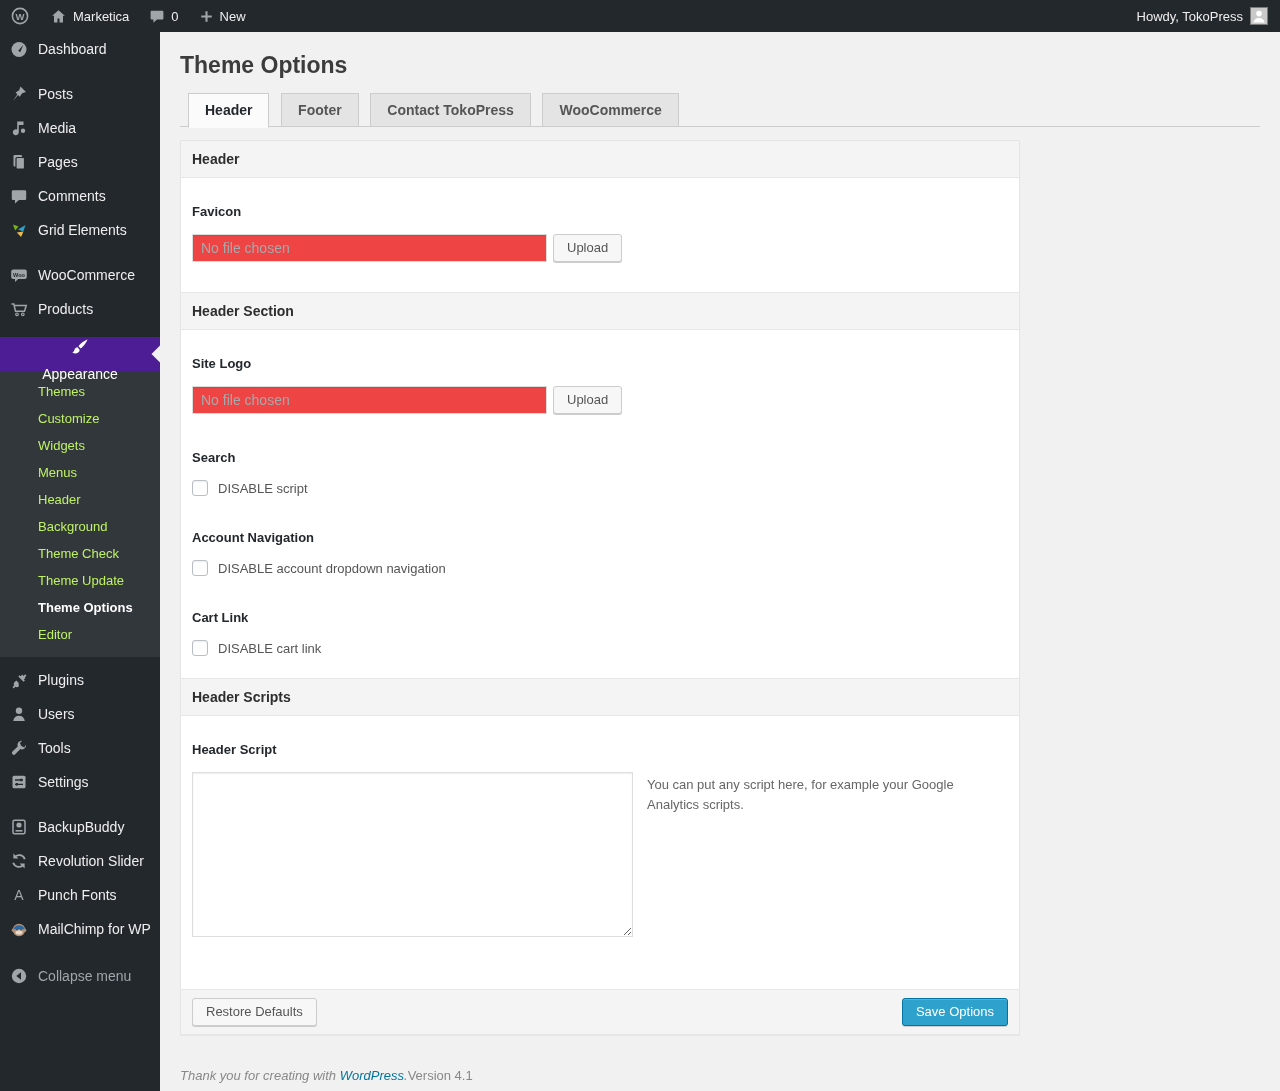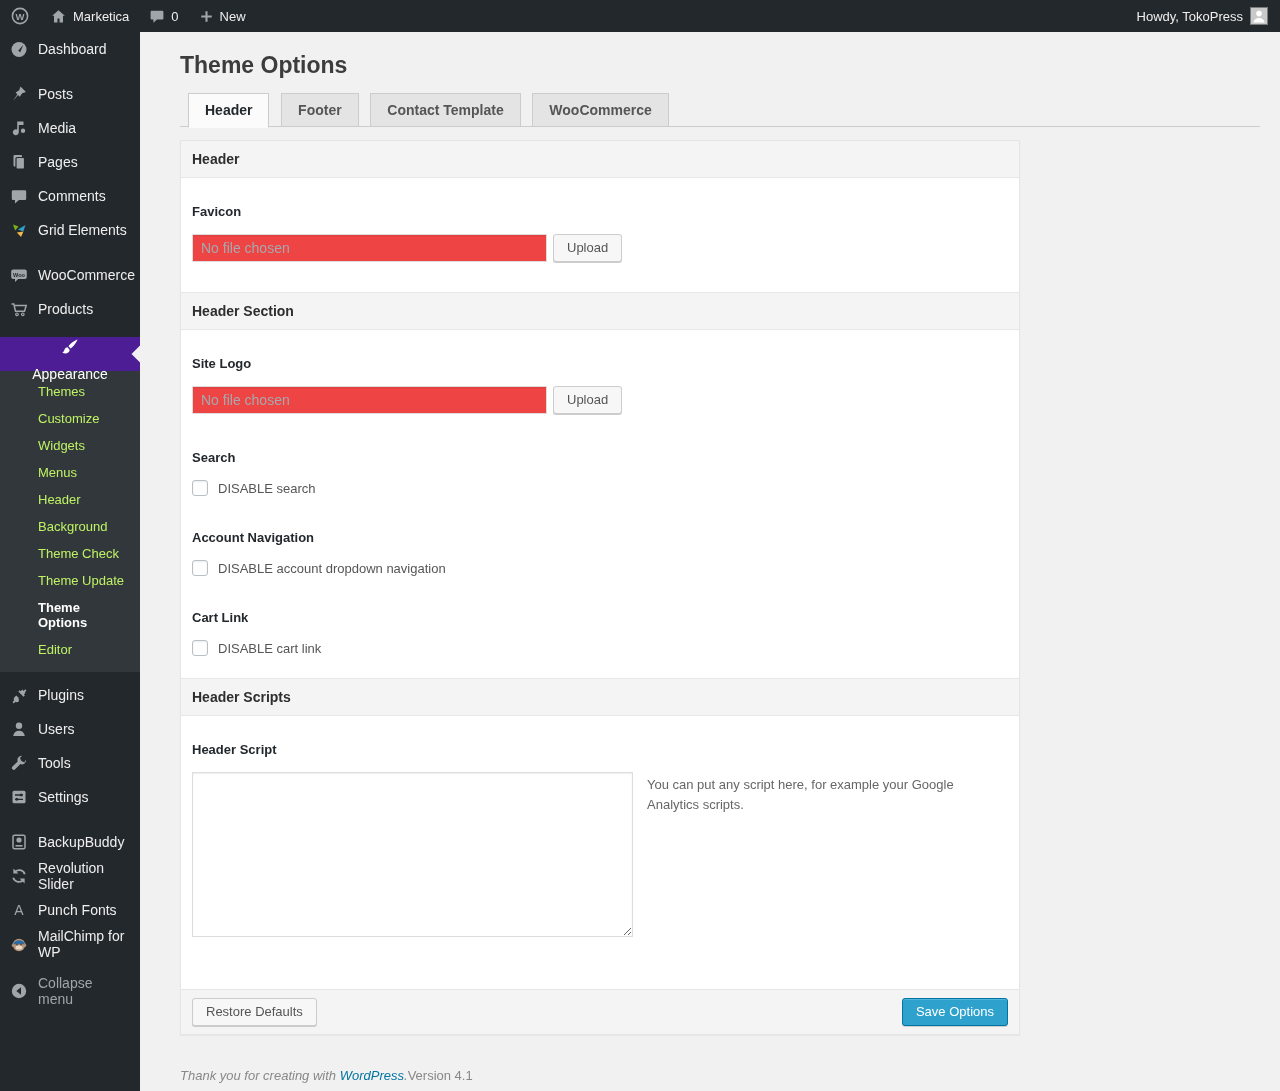--- a/index.html
+++ b/index.html
@@ -18,21 +18,21 @@
   .ab-left { display:flex; align-items:center; height:32px; }
   .ab-item { display:flex; align-items:center; gap:6px; height:32px; padding:0 10px; cursor:pointer; }
   .ab-item .txt { color:#eee; font-size:13px; }
   .ab-count { color:#a0a5aa; }
   .ab-right { margin-left:auto; display:flex; align-items:center; gap:7px; height:32px; padding:13px 12px; cursor:pointer; }
   .ab-right .txt { color:#eee; font-size:13px; }
   .avatar { width:18px; height:18px; background:#c9c9c9; border:1px solid #7a7a7a; display:block; }
 
   
   .sidebar {
-    position:absolute; top:32px; left:0; bottom:0; width:140px;
+    position:absolute; top:32px; left:0; bottom:0; width:160px;
     background:#23282d; z-index:40; color:#eee;
   }
   .menu { list-style:none; }
   .menu-item {
     display:flex; align-items:center; gap:9px; height:34px; padding:0 9px;
     font-size:14px; color:#eee; cursor:pointer; position:relative;
   }
   .menu-item .mi-icon { width:20px; height:20px; flex:0 0 20px; display:flex; align-items:center; justify-content:center; }
   .gap-top { margin-top:11px; }
   .menu-item.active { background:#4c1d95; color:#fff;flex-direction:column; }
@@ -368,21 +368,21 @@
     </li>
   </ul>
 </div>
 
 <div class="content">
   <h1 class="page-title">Theme Options</h1>
 
   <div class="nav-tabs">
     <span class="nav-tab active">Header</span>
     <span class="nav-tab">Footer</span>
-    <span class="nav-tab">Contact Template</span>
+    <span class="nav-tab">Contact TokoPress</span>
     <span class="nav-tab">WooCommerce</span>
   </div>
 
   <div class="panel">
 
     <div class="section-bar">Header</div>
     <div class="section-body">
       <div class="field">
         <div class="field-label">Favicon</div>
         <div class="file-row">
@@ -399,21 +399,21 @@
         <div class="file-row">
           <input type="text" class="text-input" placeholder="No file chosen" style="">
           <button class="btn">Upload</button>
         </div>
       </div>
 
       <div class="field" style="margin-bottom:34px;">
         <div class="field-label">Search</div>
         <label class="check-row">
           <input type="checkbox" style="">
-          <span class="check-label">DISABLE search</span>
+          <span class="check-label">DISABLE script</span>
         </label>
       </div>
 
       <div class="field" style="margin-bottom:34px;">
         <div class="field-label">Account Navigation</div>
         <label class="check-row">
           <input type="checkbox" style="">
           <span class="check-label">DISABLE account dropdown navigation</span>
         </label>
       </div>

